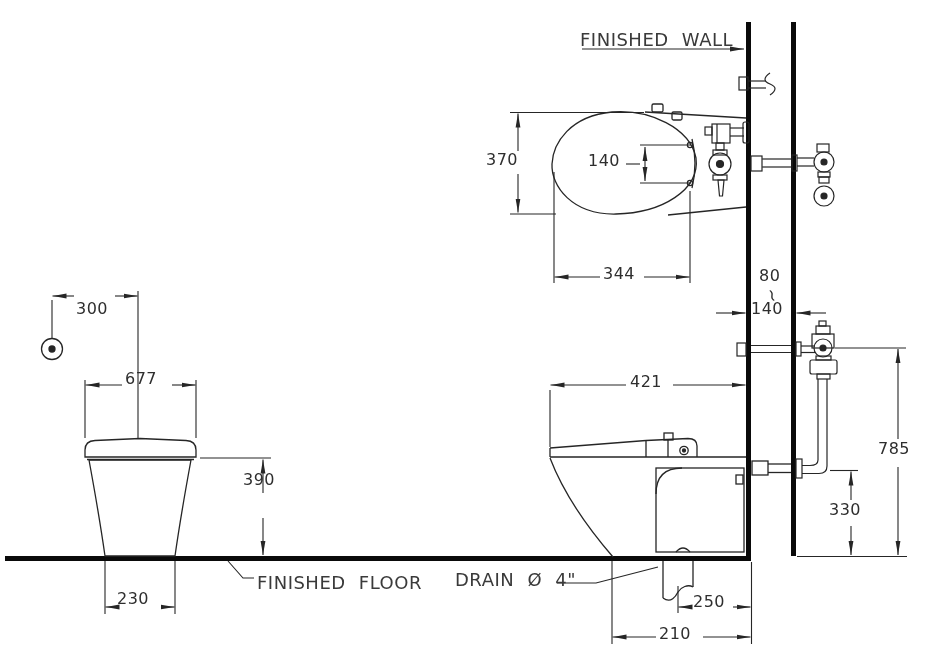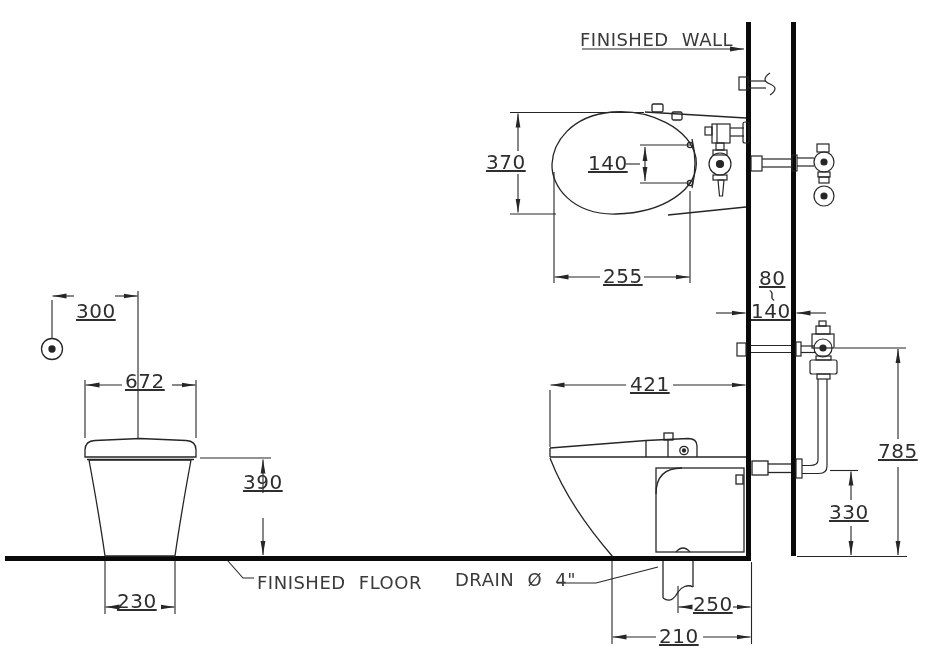--- a/index.html
+++ b/index.html
@@ -1,20 +1,20 @@
 <!DOCTYPE html>
 <html><head>
 <meta charset="utf-8">
 <style>
   html,body{margin:0;padding:0;background:#ffffff;}
   #stage{position:relative;width:930px;height:648px;background:#ffffff;overflow:hidden;
          font-family:"DejaVu Sans","Liberation Sans",sans-serif;}
   #linework{position:absolute;left:0;top:0;}
   .txt{position:absolute;color:#2e2e2e;white-space:pre;line-height:1;}
-  .dim-num{font-size:20px;letter-spacing:0.5px;text-decoration:underline;}
+  .dim-num{font-size:16px;letter-spacing:0.5px;}
   .lbl{font-size:18px;letter-spacing:0.5px;word-spacing:7px;color:#3a3a3a;}
   .tilde{font-size:17px;transform:rotate(75deg);color:#2e2e2e;}
 </style>
 </head>
 <body>
 
 <div id="stage">
 
 <svg id="linework" width="930" height="648" viewBox="0 0 930 648">
   <defs>
@@ -195,24 +195,24 @@
     <path d="M228 561 L243 578 L254 578"></path>
   </g>
 </svg>
 
 <div class="txt lbl" style="left:580px;top:31px;">FINISHED WALL</div>
 <div class="txt lbl" style="left:257px;top:574px;">FINISHED FLOOR</div>
 <div class="txt lbl" style="left:455px;top:571px;">DRAIN Ø 4"</div>
 
 <div class="txt dim-num" style="left:486px;top:152px;">370</div>
 <div class="txt dim-num" style="left:588px;top:153px;">140</div>
-<div class="txt dim-num" style="left:603px;top:266px;">255</div>
+<div class="txt dim-num" style="left:603px;top:266px;">344</div>
 
 <div class="txt dim-num" style="left:76px;top:301px;">300</div>
-<div class="txt dim-num" style="left:125px;top:371px;">672</div>
+<div class="txt dim-num" style="left:125px;top:371px;">677</div>
 <div class="txt dim-num" style="left:243px;top:472px;">390</div>
 <div class="txt dim-num" style="left:117px;top:591px;">230</div>
 
 <div class="txt dim-num" style="left:630px;top:374px;">421</div>
 <div class="txt dim-num" style="left:759px;top:268px;">80</div>
 <div class="txt tilde" style="left:765px;top:287px;">~</div>
 <div class="txt dim-num" style="left:751px;top:301px;">140</div>
 
 <div class="txt dim-num" style="left:878px;top:441px;text-align:center;">785</div>
 <div class="txt dim-num" style="left:829px;top:502px;">330</div>

